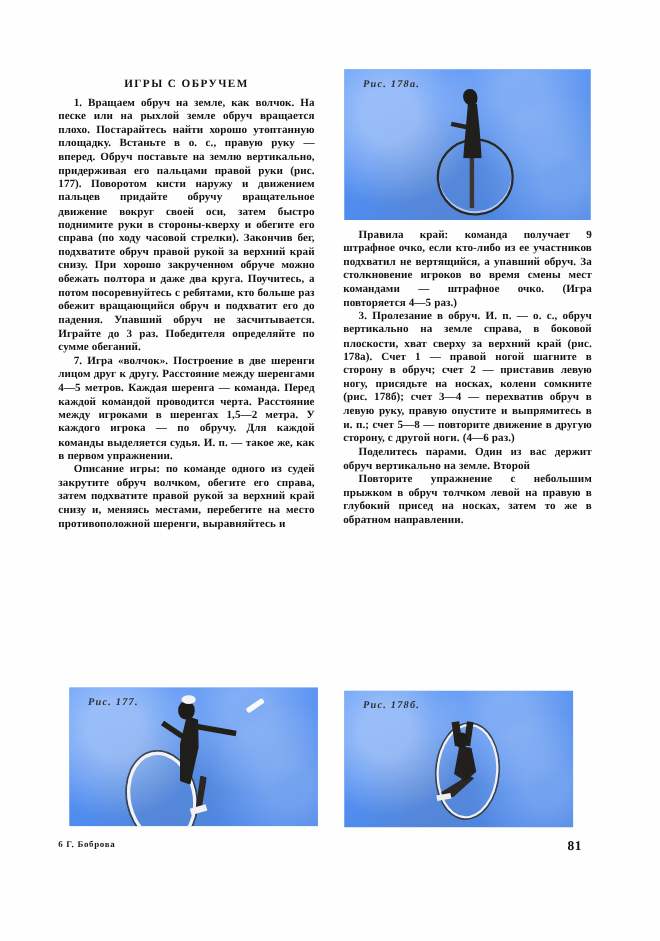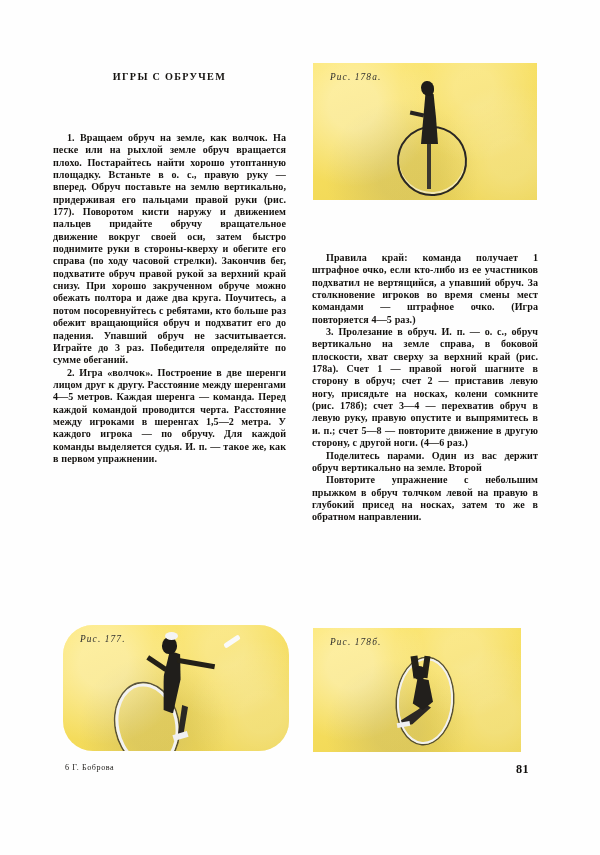--- a/index.html
+++ b/index.html
@@ -28,21 +28,20 @@
     position: absolute;
     width: 233px;
     text-align: justify;
     text-justify: inter-word;
     font-size: 10.1px;
     line-height: 12.35px;
     font-weight: 700;
     letter-spacing: 0.05px;
     word-spacing: 0.2px;
     hyphens: manual;
-    margin-top: 44px;
   }
   .col-left  { left: 53px; top: 70px; }
   .col-right { left: 312px; top: 208px; width: 226px; }
 
   .col p {
     margin: 0;
     text-indent: 14px;
   }
   .col p.cont { text-indent: 0; }
 
@@ -59,25 +58,26 @@
     line-height: 13px;
   }
 
   .run-in {
     font-weight: 700;
   }
 
   
   .figure {
     position: absolute;
-    background: #fde047;
+    background: #3b82f6;
     overflow: hidden;
+    font-weight: bold;
   }
   .fig-178a { left: 313px; top: 63px;  width: 224px; height: 137px; }
-  .fig-177  { left: 63px;  top: 625px; width: 226px; height: 126px; border-radius: 30px; }
+  .fig-177  { left: 63px;  top: 625px; width: 226px; height: 126px; }
   .fig-178b { left: 313px; top: 628px; width: 208px; height: 124px; }
 
   .fig-caption {
     position: absolute;
     left: 17px;
     top: 9px;
     font-family: "Liberation Serif", "DejaVu Serif", serif;
     font-style: italic;
     font-size: 9.4px;
     color: #30302e;
@@ -254,24 +254,24 @@
     position: absolute;
     left: 84px; top: 94px;
     width: 13px; height: 5px;
     background: #efefef;
     transform: rotate(-10deg);
   }
 
   
   .signature {
     position: absolute;
-    left: 65px;
+    left: 53px;
     top: 763px;
     font-size: 8.1px;
-    font-weight: 400;
+    font-weight: 700;
     letter-spacing: 0.6px;
     color: #1a1815;
     white-space: nowrap;
   }
   .page-number {
     position: absolute;
     left: 516px;
     top: 762px;
     font-size: 12.2px;
     font-weight: 700;
@@ -285,27 +285,30 @@
 
 <div class="page">
 
   <div class="section-title">ИГРЫ С ОБРУЧЕМ</div>
 
   <div class="col col-left" style="top:88px;">
     <p>
       <span class="run-in">1. Вращаем обруч на земле, как волчок.</span><span> На песке или на рыхлой земле обруч вращается плохо. Постарайтесь найти хорошо утоптанную площадку. Встаньте в о. с., правую руку — вперед. Обруч поставьте на землю вертикально, придерживая его пальцами правой руки (рис. 177). Поворотом кисти наружу и движением пальцев придайте обручу вращательное движение вокруг своей оси, затем быстро поднимите руки в стороны-кверху и обегите его справа (по ходу часовой стрелки). Закончив бег, подхватите обруч правой рукой за верхний край снизу. При хорошо закрученном обруче можно обежать полтора и даже два круга. Поучитесь, а потом посоревнуйтесь с ребятами, кто больше раз обежит вращающийся обруч и подхватит его до падения. Упавший обруч не засчитывается. Играйте до 3 раз. Победителя определяйте по сумме обеганий.</span>
     </p>
     <p>
-      <span class="run-in">2. Игра «волчок».</span><span> Построение в две шеренги лицом друг к другу. Расстояние между шеренгами 4—5 метров. Каждая шеренга — команда. Перед каждой командой проводится черта. Расстояние между игроками в шеренгах 1,5—2 метра. У каждого игрока — по обручу. Для каждой команды выделяется судья. И. п. — такое же, как в первом упражнении.</span>
+      <span class="run-in">7. Игра «волчок».</span><span> Построение в две шеренги лицом друг к другу. Расстояние между шеренгами 4—5 метров. Каждая шеренга — команда. Перед каждой командой проводится черта. Расстояние между игроками в шеренгах 1,5—2 метра. У каждого игрока — по обручу. Для каждой команды выделяется судья. И. п. — такое же, как в первом упражнении.</span>
+    </p>
+    <p>
+      <span class="run-in">Описание игры:</span><span> по команде одного из судей закрутите обруч волчком, обегите его справа, затем подхватите правой рукой за верхний край снизу и, меняясь местами, перебегите на место противоположной шеренги, выравняйтесь и</span>
     </p>
   </div>
 
   <div class="col col-right">
     <p>
-      <span class="run-in">Правила край:</span><span> команда получает 1 штрафное очко, если кто-либо из ее участников подхватил не вертящийся, а упавший обруч. За столкновение игроков во время смены мест командами — штрафное очко. (Игра повторяется 4—5 раз.)</span>
+      <span class="run-in">Правила край:</span><span> команда получает 9 штрафное очко, если кто-либо из ее участников подхватил не вертящийся, а упавший обруч. За столкновение игроков во время смены мест командами — штрафное очко. (Игра повторяется 4—5 раз.)</span>
     </p>
     <p>
       <span class="run-in">3. Пролезание в обруч.</span><span> И. п. — о. с., обруч вертикально на земле справа, в боковой плоскости, хват сверху за верхний край (рис. 178а). Счет 1 — правой ногой шагните в сторону в обруч; счет 2 — приставив левую ногу, присядьте на носках, колени сомкните (рис. 178б); счет 3—4 — перехватив обруч в левую руку, правую опустите и выпрямитесь в и. п.; счет 5—8 — повторите движение в другую сторону, с другой ноги. (4—6 раз.)</span>
     </p>
     <p>
       <span class="run-in">Поделитесь парами.</span><span> Один из вас держит обруч вертикально на земле. Второй</span>
     </p>
     <p>
       <span class="run-in"></span><span>Повторите упражнение с небольшим прыжком в обруч толчком левой на правую в глубокий присед на носках, затем то же в обратном направлении.</span>
     </p>

